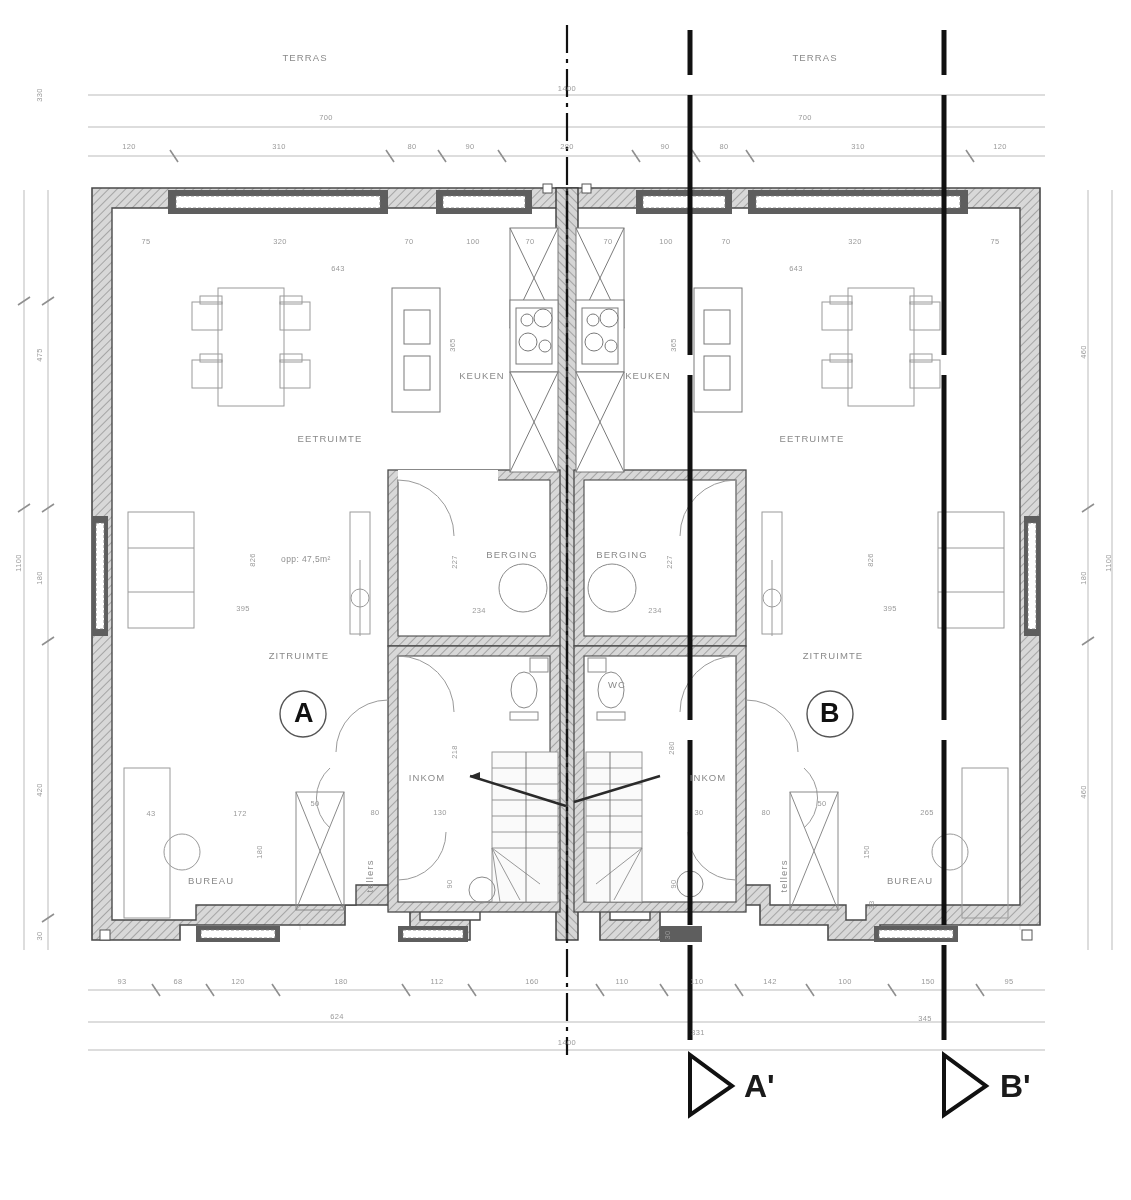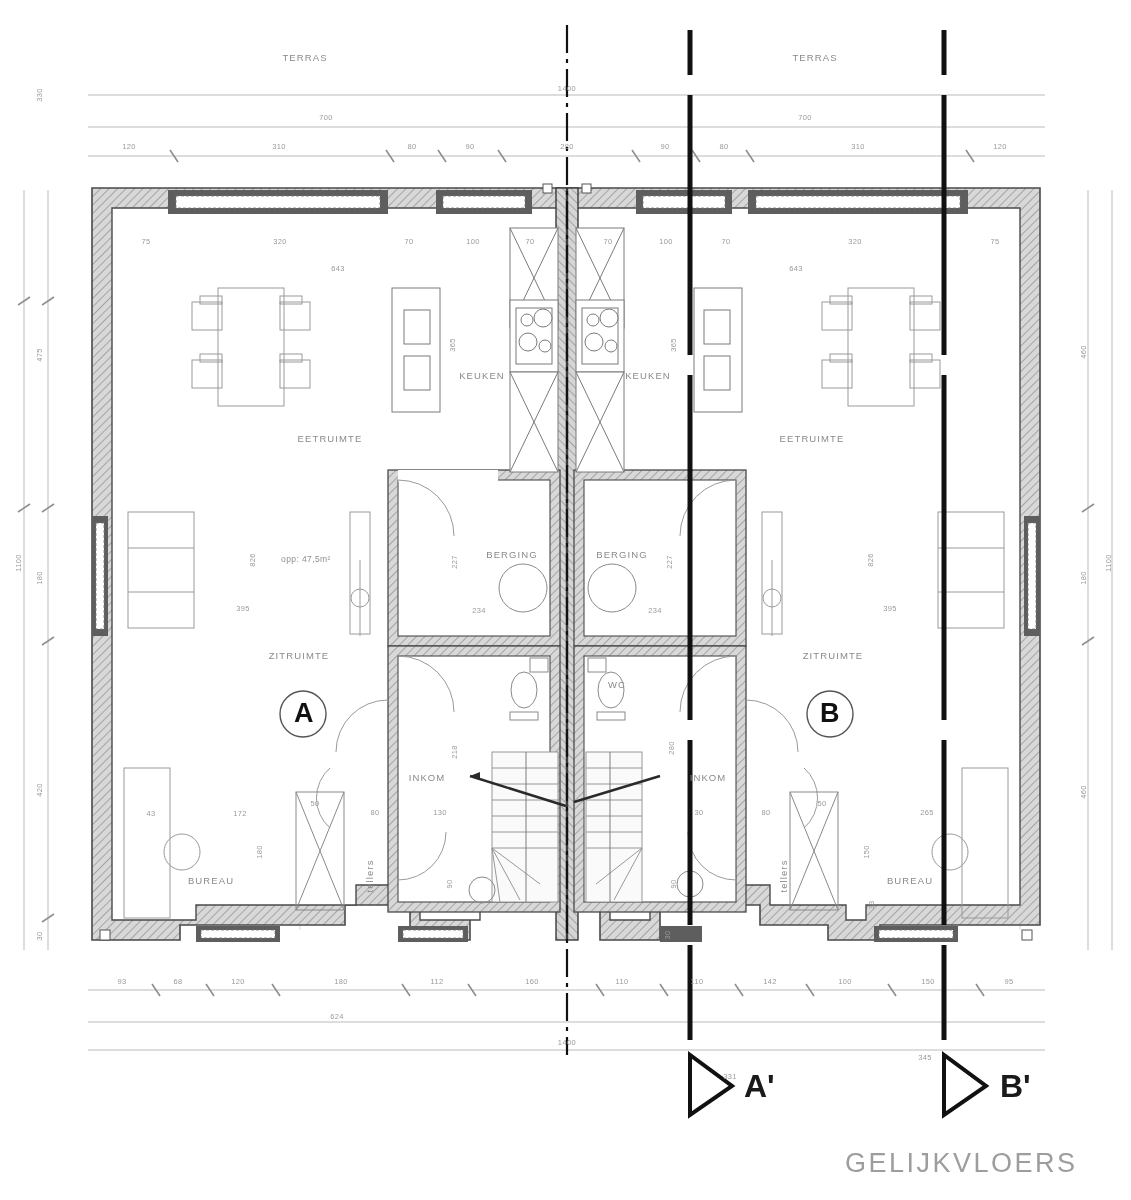--- a/index.html
+++ b/index.html
@@ -389,22 +389,22 @@
       <div class="dim" style="left: 341px; top: 981px; transform: translate(-50%, -50%);">180</div>
       <div class="dim" style="left: 437px; top: 981px; transform: translate(-50%, -50%);">112</div>
       <div class="dim" style="left: 532px; top: 981px; transform: translate(-50%, -50%);">160</div>
       <div class="dim" style="left: 622px; top: 981px; transform: translate(-50%, -50%);">110</div>
       <div class="dim" style="left: 697px; top: 981px; transform: translate(-50%, -50%);">110</div>
       <div class="dim" style="left: 770px; top: 981px; transform: translate(-50%, -50%);">142</div>
       <div class="dim" style="left: 845px; top: 981px; transform: translate(-50%, -50%);">100</div>
       <div class="dim" style="left: 928px; top: 981px; transform: translate(-50%, -50%);">150</div>
       <div class="dim" style="left: 1009px; top: 981px; transform: translate(-50%, -50%);">95</div>
       <div class="dim" style="left: 337px; top: 1016px; transform: translate(-50%, -50%);">624</div>
-      <div class="dim" style="left: 698px; top: 1076px; transform: translate(-50%, -50%); margin-left: 32px;">331</div>
-      <div class="dim" style="left: 925px; top: 1057px; transform: translate(-50%, -50%);">345</div>
+      <div class="dim" style="left: 698px; top: 1032px; transform: translate(-50%, -50%);">331</div>
+      <div class="dim" style="left: 925px; top: 1018px; transform: translate(-50%, -50%);">345</div>
       <div class="dim" style="left: 567px; top: 1042px; transform: translate(-50%, -50%);">1400</div>
       <div class="dim" style="left: 479px; top: 610px; transform: translate(-50%, -50%);">234</div>
       <div class="dim" style="left: 655px; top: 610px; transform: translate(-50%, -50%);">234</div>
       <div class="dim" style="left: 243px; top: 608px; transform: translate(-50%, -50%);">395</div>
       <div class="dim" style="left: 890px; top: 608px; transform: translate(-50%, -50%);">395</div>
       <div class="dim" style="left: 151px; top: 813px; transform: translate(-50%, -50%);">43</div>
       <div class="dim" style="left: 240px; top: 813px; transform: translate(-50%, -50%);">172</div>
       <div class="dim" style="left: 315px; top: 803px; transform: translate(-50%, -50%);">50</div>
       <div class="dim" style="left: 375px; top: 812px; transform: translate(-50%, -50%);">80</div>
       <div class="dim" style="left: 440px; top: 812px; transform: translate(-50%, -50%);">130</div>
@@ -437,16 +437,15 @@
       <div class="dim" style="left: 871px; top: 905px; transform: translate(-50%, -50%) rotate(-90deg);">33</div>
       <div class="dim" style="left: 667px; top: 935px; transform: translate(-50%, -50%) rotate(-90deg);">30</div>
     </div>
 
   <div class="bigzone" style="left:294px;top:698px;">A</div>
   <div class="bigzone" style="left:820px;top:698px;">B</div>
 
   <div class="sect" style="left:744px;top:1068px;">A'</div>
   <div class="sect" style="left:1000px;top:1068px;">B'</div>
 
-  <div class="title" style="left:845px;top:1148px;">GELIJKVLOERS</div>
 
   <div class="areatxt" style="left:281px;top:554px;">opp: 47,5m²</div>
 </div>
 
 </body></html>

